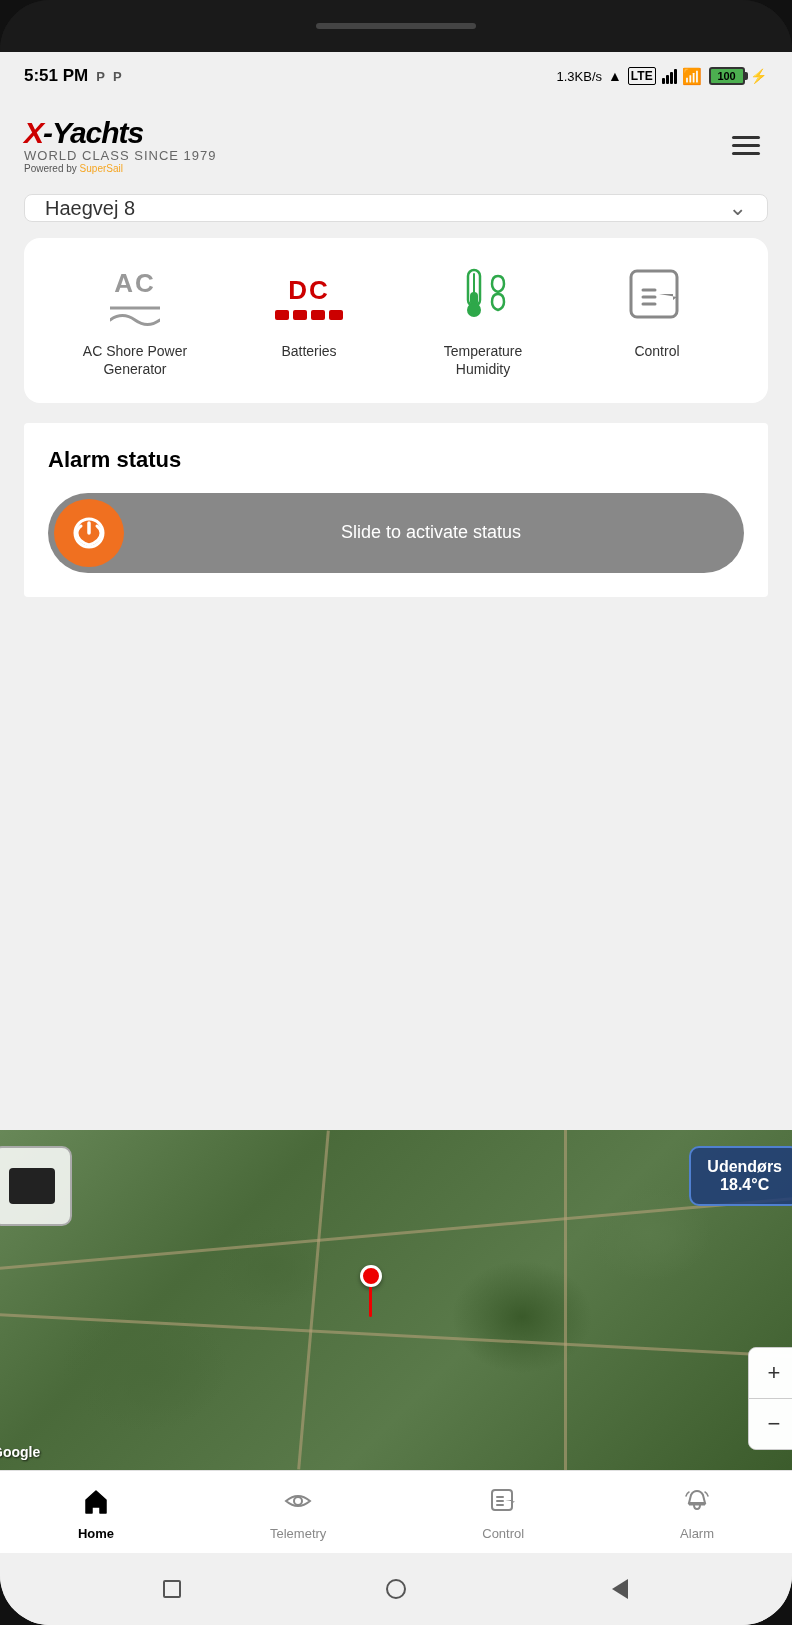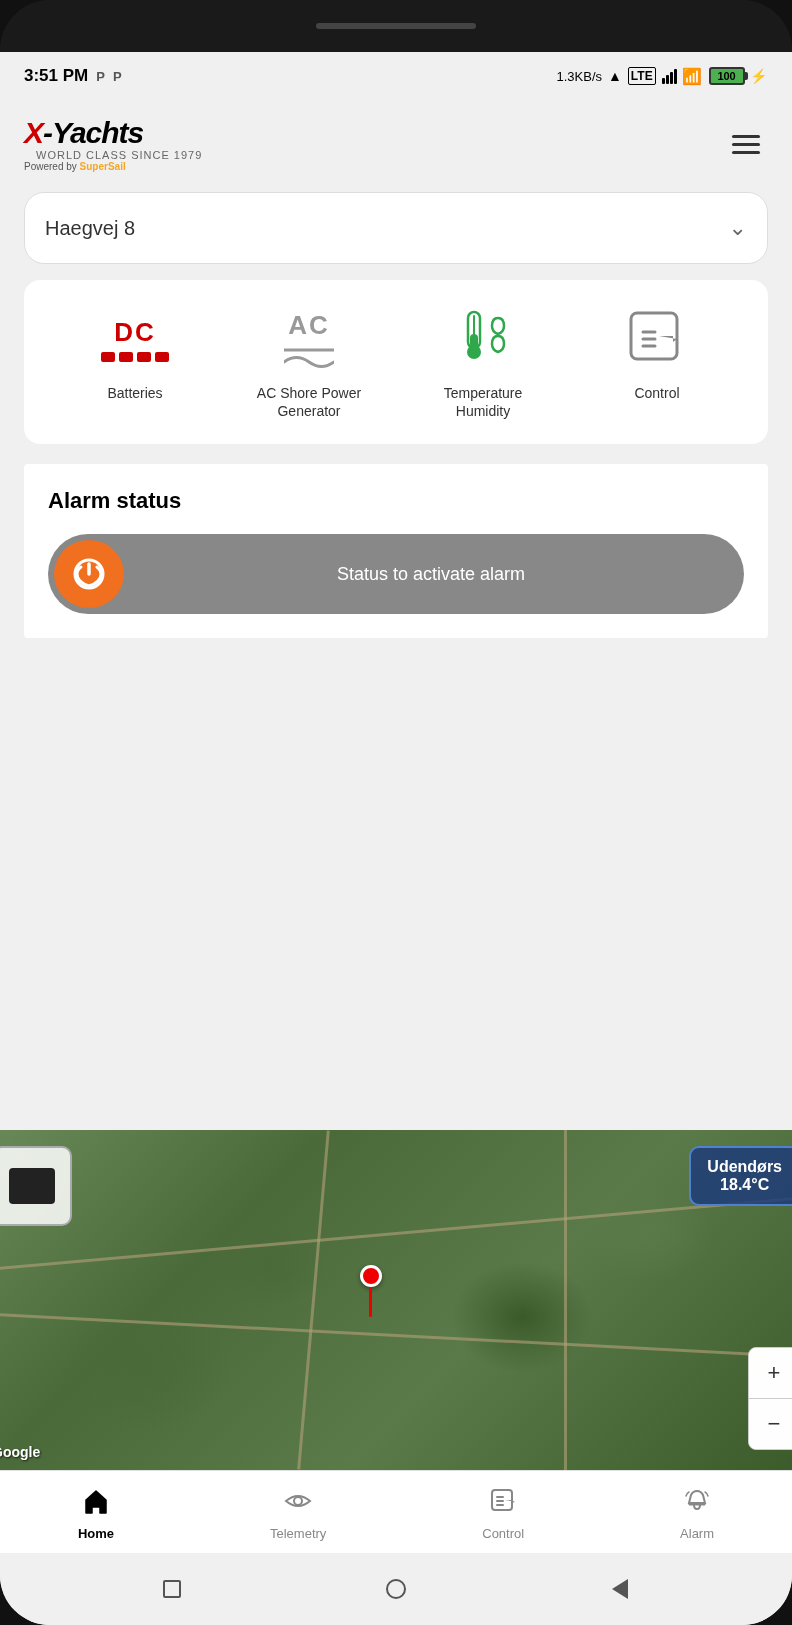--- a/index.html
+++ b/index.html
@@ -136,22 +136,22 @@
       height: 3px;
       background: #333;
       border-radius: 2px;
     }
 
     
     .location-dropdown {
       margin: 8px 24px 16px;
       background: #fff;
       border: 1px solid #ddd;
-      border-radius: 20px;
-      padding: 22px 20px;
+      border-radius: 8px;
+      padding: 0 20px;
       display: flex;
       align-items: center;
       justify-content: space-between;
       cursor: pointer;
       flex-shrink: 0;
     }
 
     .location-text {
       font-size: 20px;
       color: #333;
@@ -591,35 +591,34 @@
 
     .logo-line1 {
       font-size: 30px;
       font-weight: 900;
       color: #000;
       font-style: italic;
       letter-spacing: -1px;
     }
 
     .logo-line2 {
-      font-size: 11px;
+      font-size: 13px;
       color: #666;
       letter-spacing: 1px;
       text-transform: uppercase;
-      margin-left: 12px;
     }
 
     .logo-line3 {
       font-size: 10px;
       color: #555;
     }
 
     .logo-line3 .sail-yellow {
       color: #f5a623;
-      font-weight: 700;
+      font-weight: 400;
     }
 
     .logo-x {
       color: #cc0000;
     }
 
     .wifi-bars {
       display: inline-flex;
       gap: 1px;
       align-items: flex-end;
@@ -640,21 +639,21 @@
 
 <div class="phone-frame">
   <div class="phone-notch-bar">
     <div class="notch-pill"></div>
   </div>
 
   <div class="phone-screen">
 
     <div class="status-bar">
       <div class="status-bar-left">
-        <span>3:51 PM</span>
+        <span>5:51 PM</span>
         <span style="font-size:13px; color:#555;">P</span>
         <span style="font-size:13px; color:#555;">P</span>
       </div>
       <div class="status-bar-right">
         <span style="font-size:13px;">1.3KB/s</span>
         <span style="font-size:14px;">▲</span>
         <span style="font-size:12px; border:1px solid #000000; padding:1px 2px; border-radius:2px; font-weight:700;">LTE</span>
         <span class="signal-bars">
           <span class="signal-bar" style="width:3px;height:6px;"></span>
           <span class="signal-bar" style="width:3px;height:9px;"></span>
@@ -693,48 +692,48 @@
       <span class="chevron-down">⌄</span>
     </div>
 
     <div class="main-content">
 
       <div class="status-card">
         <div class="status-icons-row">
 
           <div class="status-item">
             <div class="status-icon-area">
+              <div class="ac-icon">
+                <span class="ac-text">AC</span>
+                <svg class="wave-svg" width="50" height="24" viewBox="0 0 50 24">
+                  <line x1="0" y1="5" x2="50" y2="5" stroke="#999" stroke-width="3" stroke-linecap="round"></line>
+                  <path d="M0 17 Q12.5 8 25 17 Q37.5 26 50 17" fill="none" stroke="#999" stroke-width="3" stroke-linecap="round"></path>
+                </svg>
+              </div>
+            </div>
+            <span class="status-label">AC Shore Power<br>Generator</span>
+          </div>
+
+          <div class="status-item">
+            <div class="status-icon-area">
               <div class="dc-icon">
                 <span class="dc-text">DC</span>
                 <div class="battery-bars">
                   <div class="battery-bar"></div>
                   <div class="battery-bar"></div>
                   <div class="battery-bar"></div>
                   <div class="battery-bar"></div>
                 </div>
               </div>
             </div>
             <span class="status-label">Batteries</span>
           </div>
 
           <div class="status-item">
             <div class="status-icon-area">
-              <div class="ac-icon">
-                <span class="ac-text">AC</span>
-                <svg class="wave-svg" width="50" height="24" viewBox="0 0 50 24">
-                  <line x1="0" y1="5" x2="50" y2="5" stroke="#999" stroke-width="3" stroke-linecap="round"></line>
-                  <path d="M0 17 Q12.5 8 25 17 Q37.5 26 50 17" fill="none" stroke="#999" stroke-width="3" stroke-linecap="round"></path>
-                </svg>
-              </div>
-            </div>
-            <span class="status-label">AC Shore Power<br>Generator</span>
-          </div>
-
-          <div class="status-item">
-            <div class="status-icon-area">
               <svg width="70" height="70" viewBox="0 0 70 70">
 
                 <rect x="20" y="8" width="12" height="36" rx="6" ry="6" fill="none" stroke="#2ea84a" stroke-width="2.5"></rect>
                 <rect x="22" y="30" width="8" height="14" rx="4" ry="4" fill="#2ea84a"></rect>
                 <line x1="26" y1="30" x2="26" y2="12" stroke="#2ea84a" stroke-width="2" stroke-linecap="round"></line>
                 <circle cx="26" cy="48" r="7" fill="#2ea84a"></circle>
 
                 <path d="M44 22 Q44 14 50 14 Q56 14 56 22 Q56 28 50 30 Q44 28 44 22Z" fill="none" stroke="#2ea84a" stroke-width="2.5"></path>
                 <path d="M44 40 Q44 32 50 32 Q56 32 56 40 Q56 46 50 48 Q44 46 44 40Z" fill="none" stroke="#2ea84a" stroke-width="2.5"></path>
               </svg>
@@ -761,21 +760,21 @@
       <div class="alarm-card">
         <h2 class="card-title">Alarm status</h2>
         <div class="alarm-slider-container">
           <button class="alarm-power-btn">
             <svg class="power-icon-svg" viewBox="0 0 36 36" fill="none">
               <circle cx="18" cy="18" r="14" stroke="#fff" stroke-width="3"></circle>
               <path d="M18 8 L18 18" stroke="#fff" stroke-width="3.5" stroke-linecap="round"></path>
               <path d="M10 11 Q6 14 6 18 Q6 26 18 30 Q30 26 30 18 Q30 14 26 11" stroke="#fff" stroke-width="3" fill="none" stroke-linecap="round"></path>
             </svg>
           </button>
-          <span class="alarm-slide-text">Status to activate alarm</span>
+          <span class="alarm-slide-text">Slide to activate status</span>
         </div>
       </div>
 
     </div>
 
     <div class="map-container">
       <div class="map-bg">
         <div class="map-tile"></div>
         <div class="map-overlay"></div>
 

